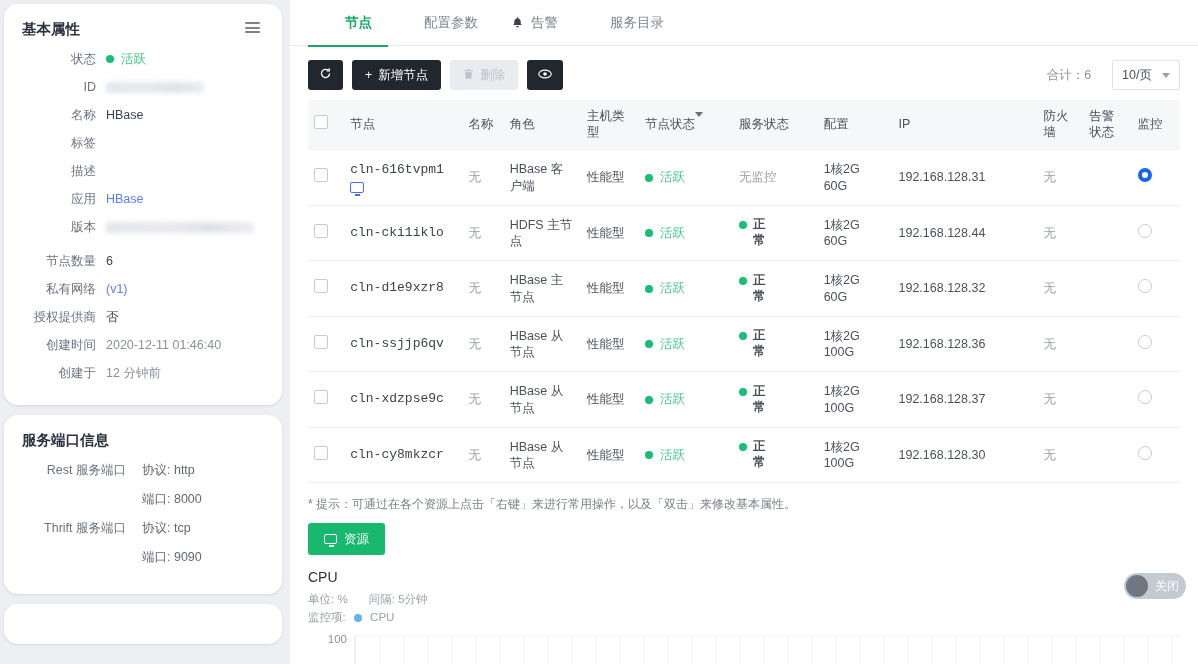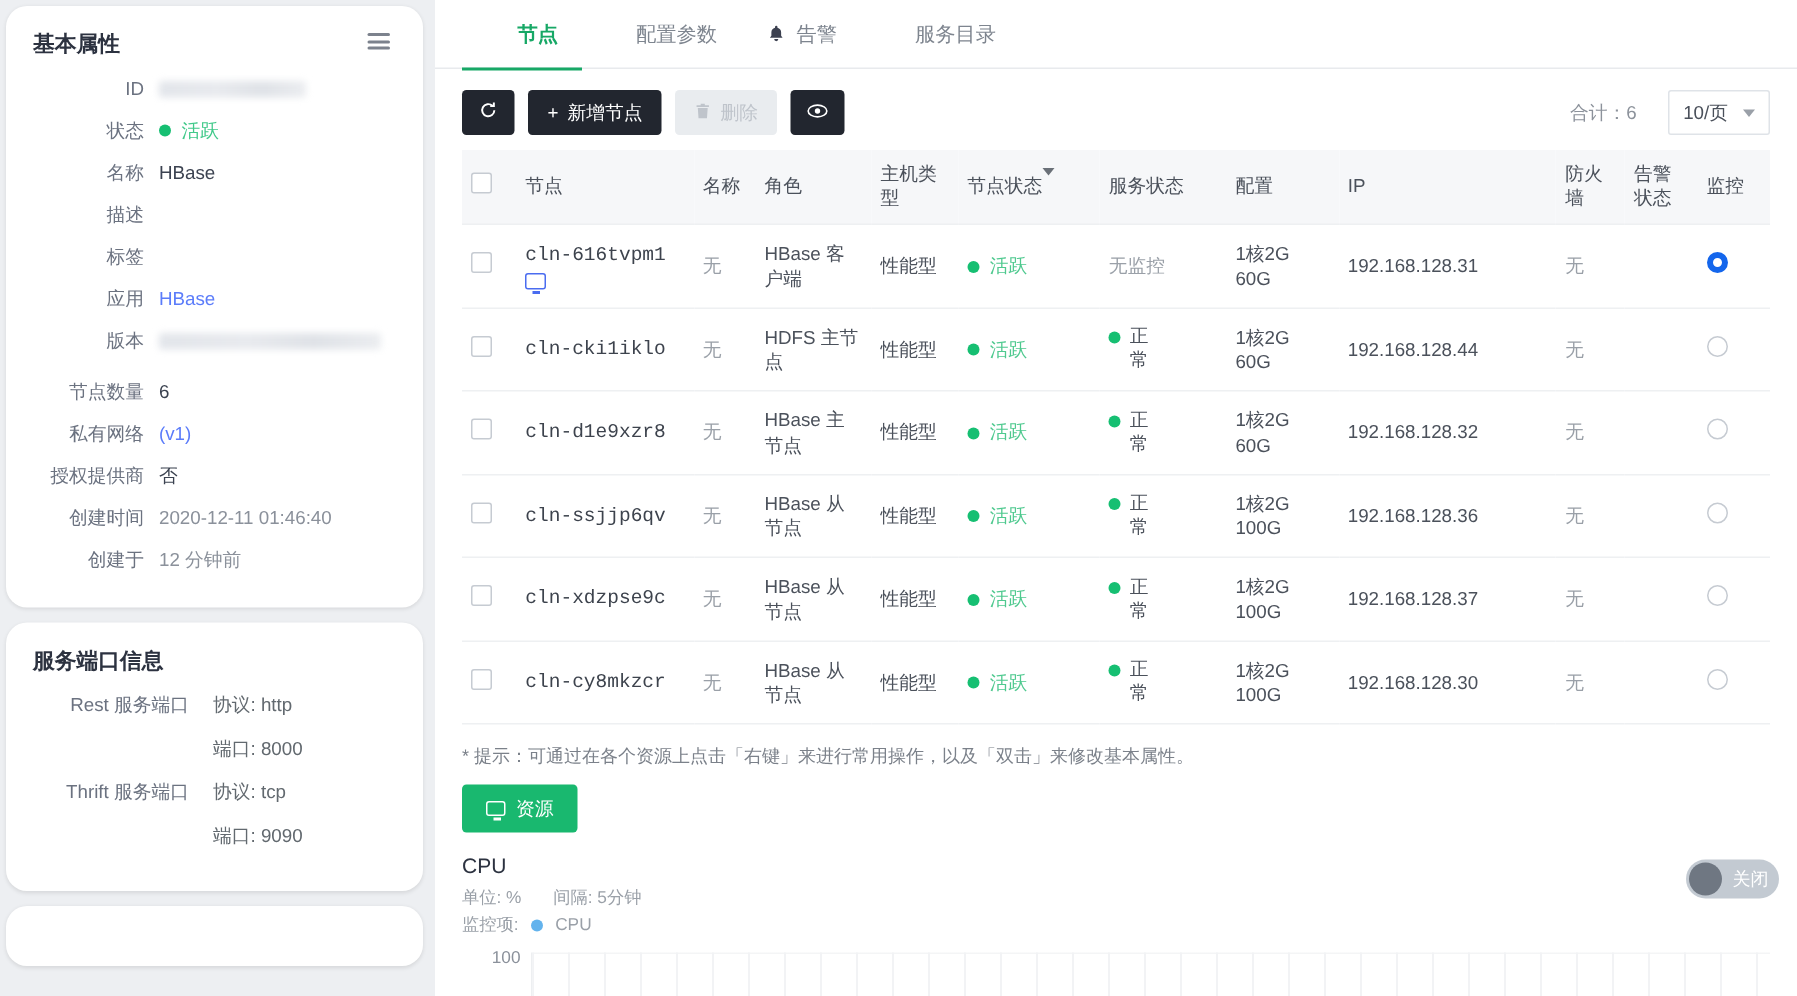--- a/index.html
+++ b/index.html
@@ -128,21 +128,21 @@
 
   .chk {
     width: 14px; height: 14px; border: 1px solid #c6cbd2; border-radius: 2px;
     background: #fff; display: inline-block; cursor: pointer;
   }
   .node-name { font-family: "Liberation Mono", "DejaVu Sans Mono", monospace; font-size: 13px; color: #3d434d; }
   .monitor-ico { margin-top: 3px; width: 14px; height: 11px; border: 1.6px solid #4a6cf0; border-radius: 2px; position: relative; }
   .monitor-ico::after { content:""; position:absolute; left:4px; bottom:-4px; width:5px; height:2px; background:#4a6cf0; }
   .state-cell { display: flex; align-items: center; gap: 7px; }
   .state-text { color: #4fc98f; }
-  .svc-cell { display: flex; align-items: flex-start; gap: 6px; }
+  .svc-cell { display: flex; align-items: flex-start; gap: 6px; font-weight: bold; }
   .svc-dot { margin-top: 4px; }
   .svc-text { color: #4b515b; max-width: 24px; line-height: 1.25; }
   .muted-cell { color: #9aa0a8; }
   .radio {
     width: 14px; height: 14px; border-radius: 50%; border: 1px solid #c6cbd2;
     display: inline-block; cursor: pointer; background: #fff;
   }
   .radio.on { border: 4px solid #1466ec; background: #fff; }
   .sort-caret { width:0;height:0;border-left:4px solid transparent;border-right:4px solid transparent;border-top:5px solid #6a7078;margin-top:3px; }
 
@@ -198,42 +198,42 @@
 
     <div class="card basic-card">
       <div class="card-title">基本属性</div>
       <div class="hamburger">
           <i></i>
           <i></i>
           <i></i>
         </div>
 
       <div class="prop-row">
-        <div class="prop-label">ID</div>
-        <div class="prop-value">
-            <div class="blur-bar" style="width:98px"></div>
-          </div>
-      </div>
-      <div class="prop-row">
         <div class="prop-label">状态</div>
         <div class="prop-value green">
           <span class="dot"></span>
           <span>活跃</span>
         </div>
       </div>
       <div class="prop-row">
+        <div class="prop-label">ID</div>
+        <div class="prop-value">
+            <div class="blur-bar" style="width:98px"></div>
+          </div>
+      </div>
+      <div class="prop-row">
         <div class="prop-label">名称</div>
         <div class="prop-value">HBase</div>
       </div>
       <div class="prop-row">
+        <div class="prop-label">标签</div>
+        <div class="prop-value"></div>
+      </div>
+      <div class="prop-row">
         <div class="prop-label">描述</div>
-        <div class="prop-value"></div>
-      </div>
-      <div class="prop-row">
-        <div class="prop-label">标签</div>
         <div class="prop-value"></div>
       </div>
       <div class="prop-row">
         <div class="prop-label">应用</div>
         <div class="prop-value link">HBase</div>
       </div>
       <div class="prop-row">
         <div class="prop-label">版本</div>
         <div class="prop-value">
             <div class="blur-bar" style="width:148px"></div>

